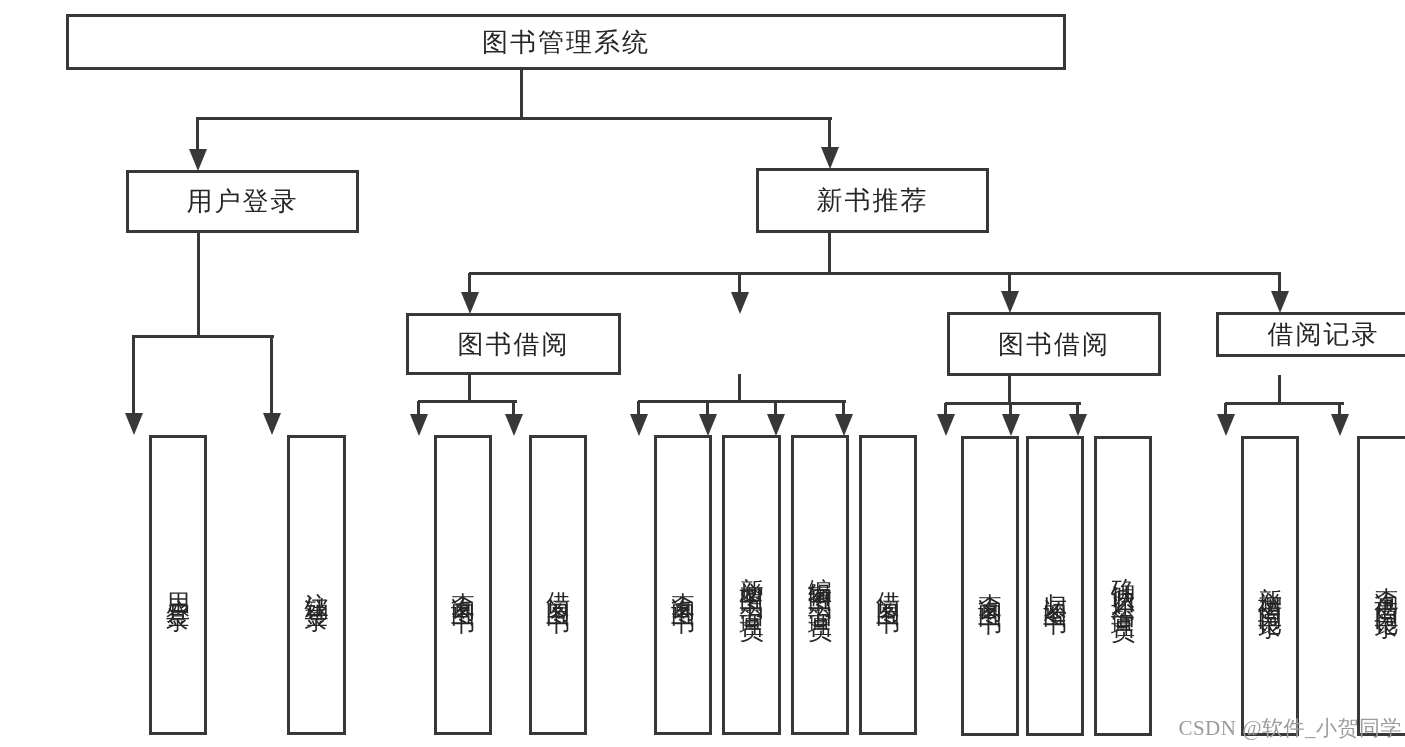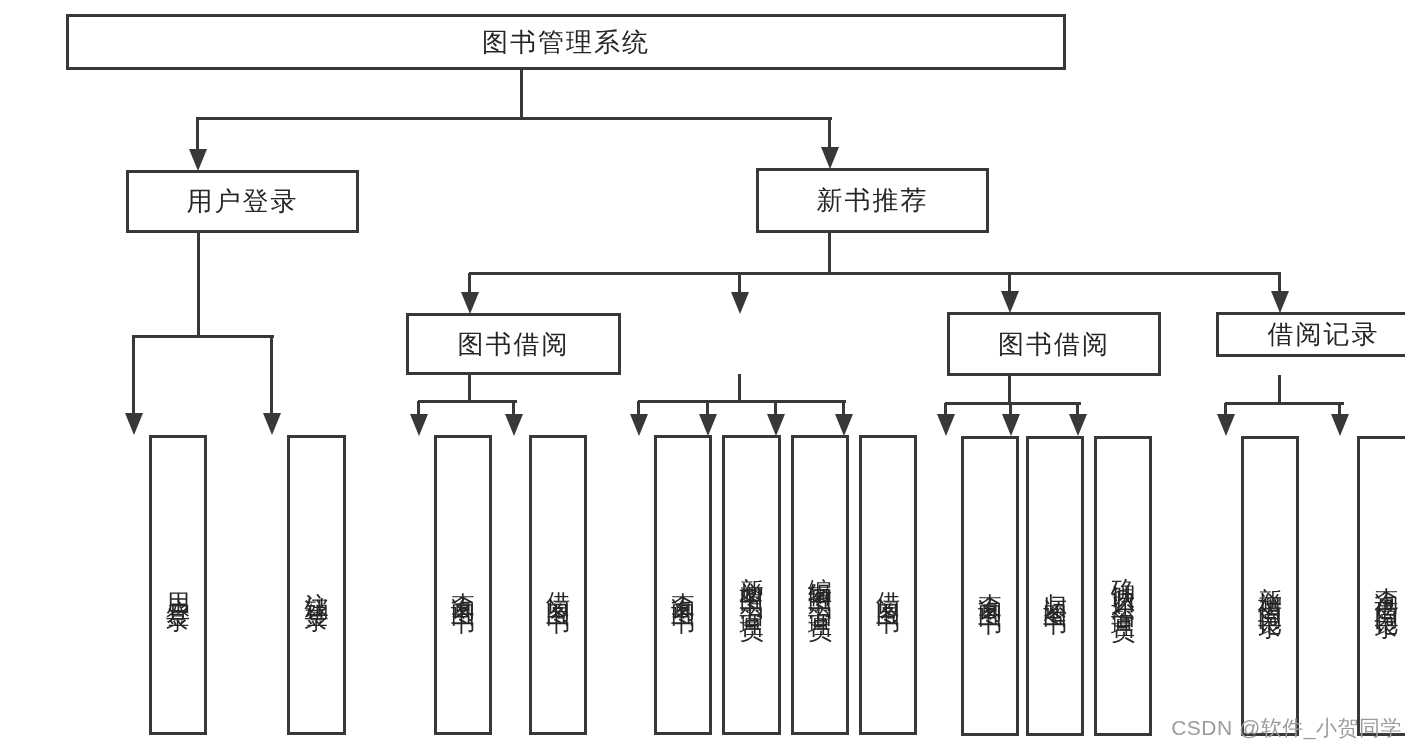--- a/index.html
+++ b/index.html
@@ -55,20 +55,21 @@
     border-top:22px solid var(--line);
   }
   .watermark{
     position:absolute;
     top:714px;right:3px;
     font-size:21px;
     letter-spacing:0.5px;
     color:var(--wm);
     z-index:3;
     white-space:nowrap;
+    font-family:Liberation Serif, serif;
   }
 </style>
 </head>
 <body>
 
 <div id="canvas">
 
   <div class="vline" style="left:520px;top:68px;height:50px"></div>
   <div class="hline" style="top:117px;left:197px;width:635px"></div>
   <div class="arrow" style="left:189px;top:117px;height:54px"></div>

